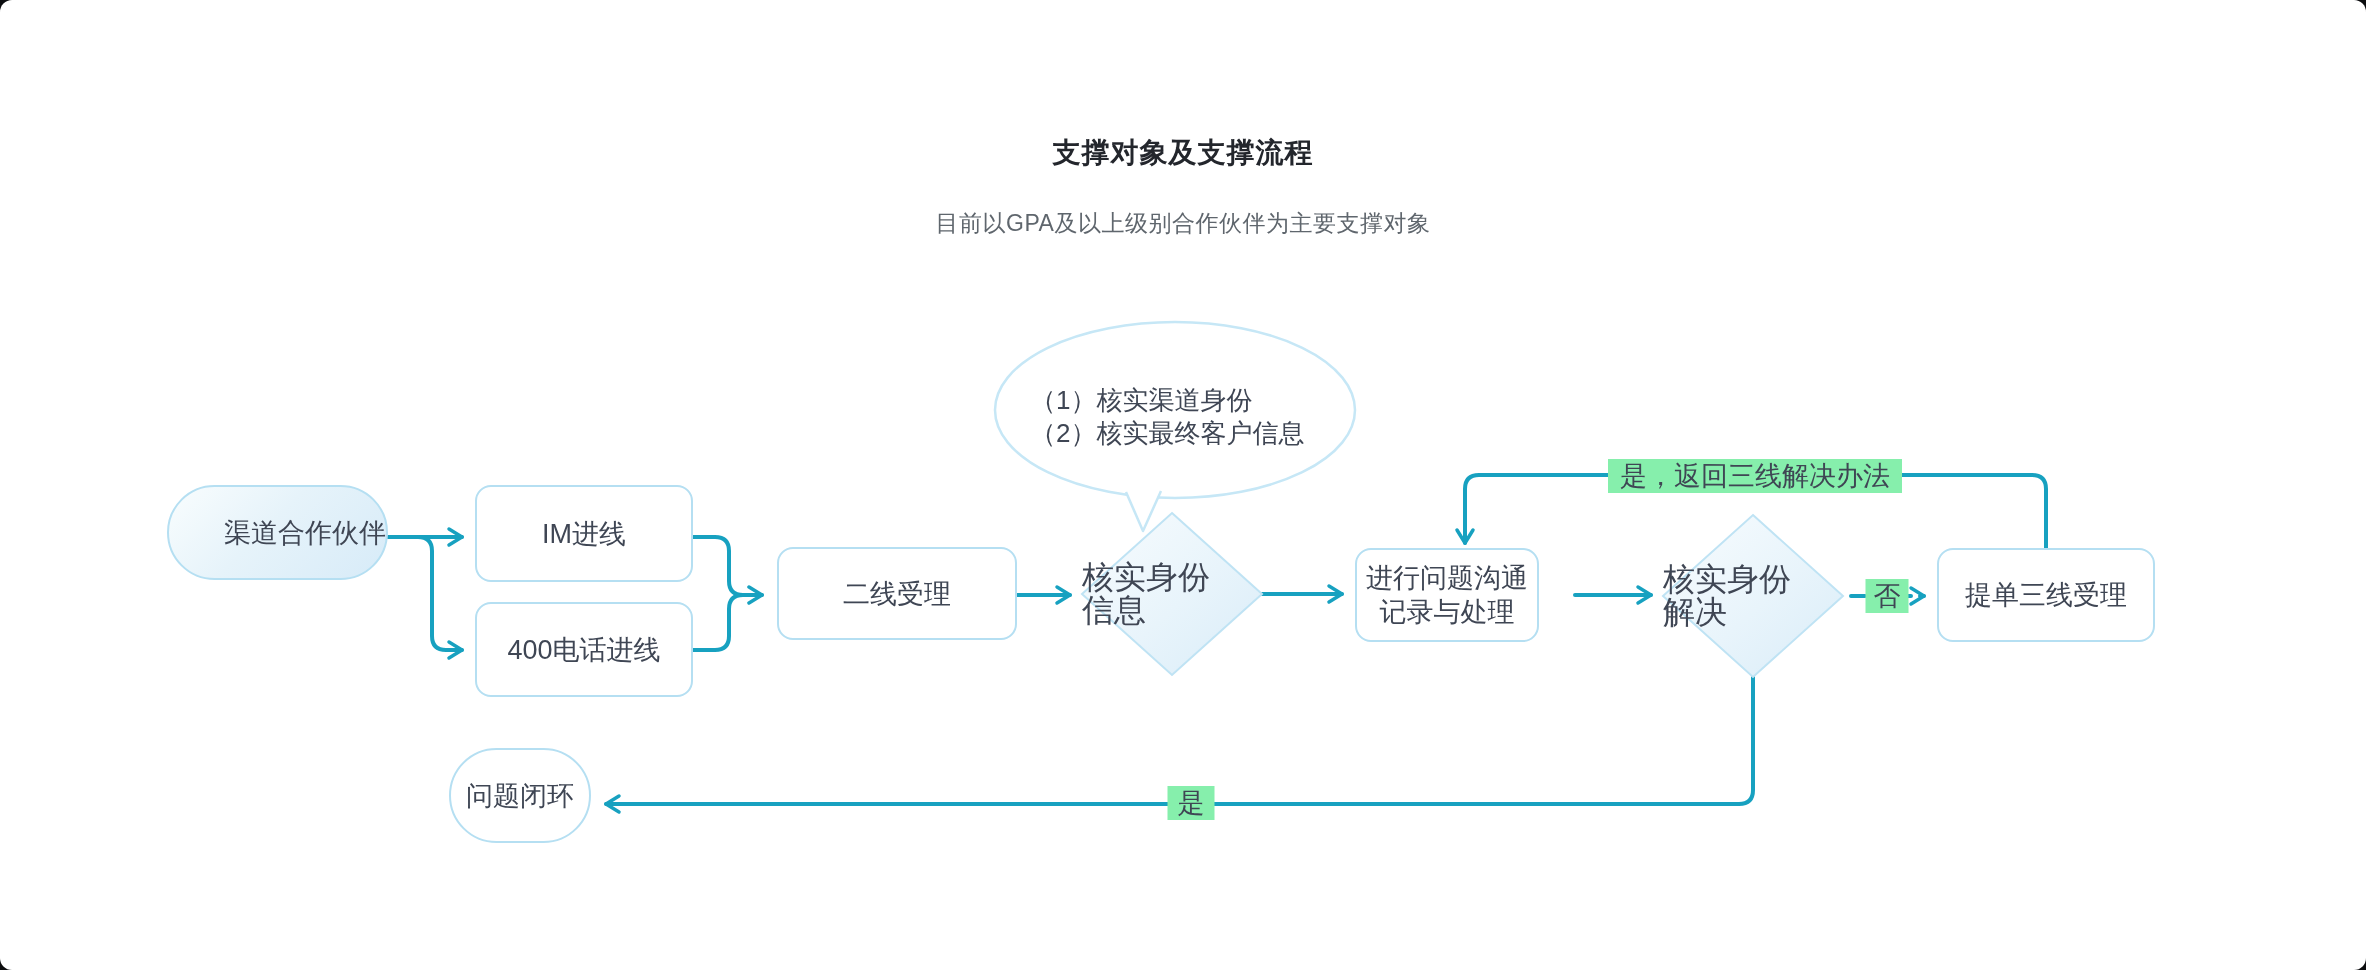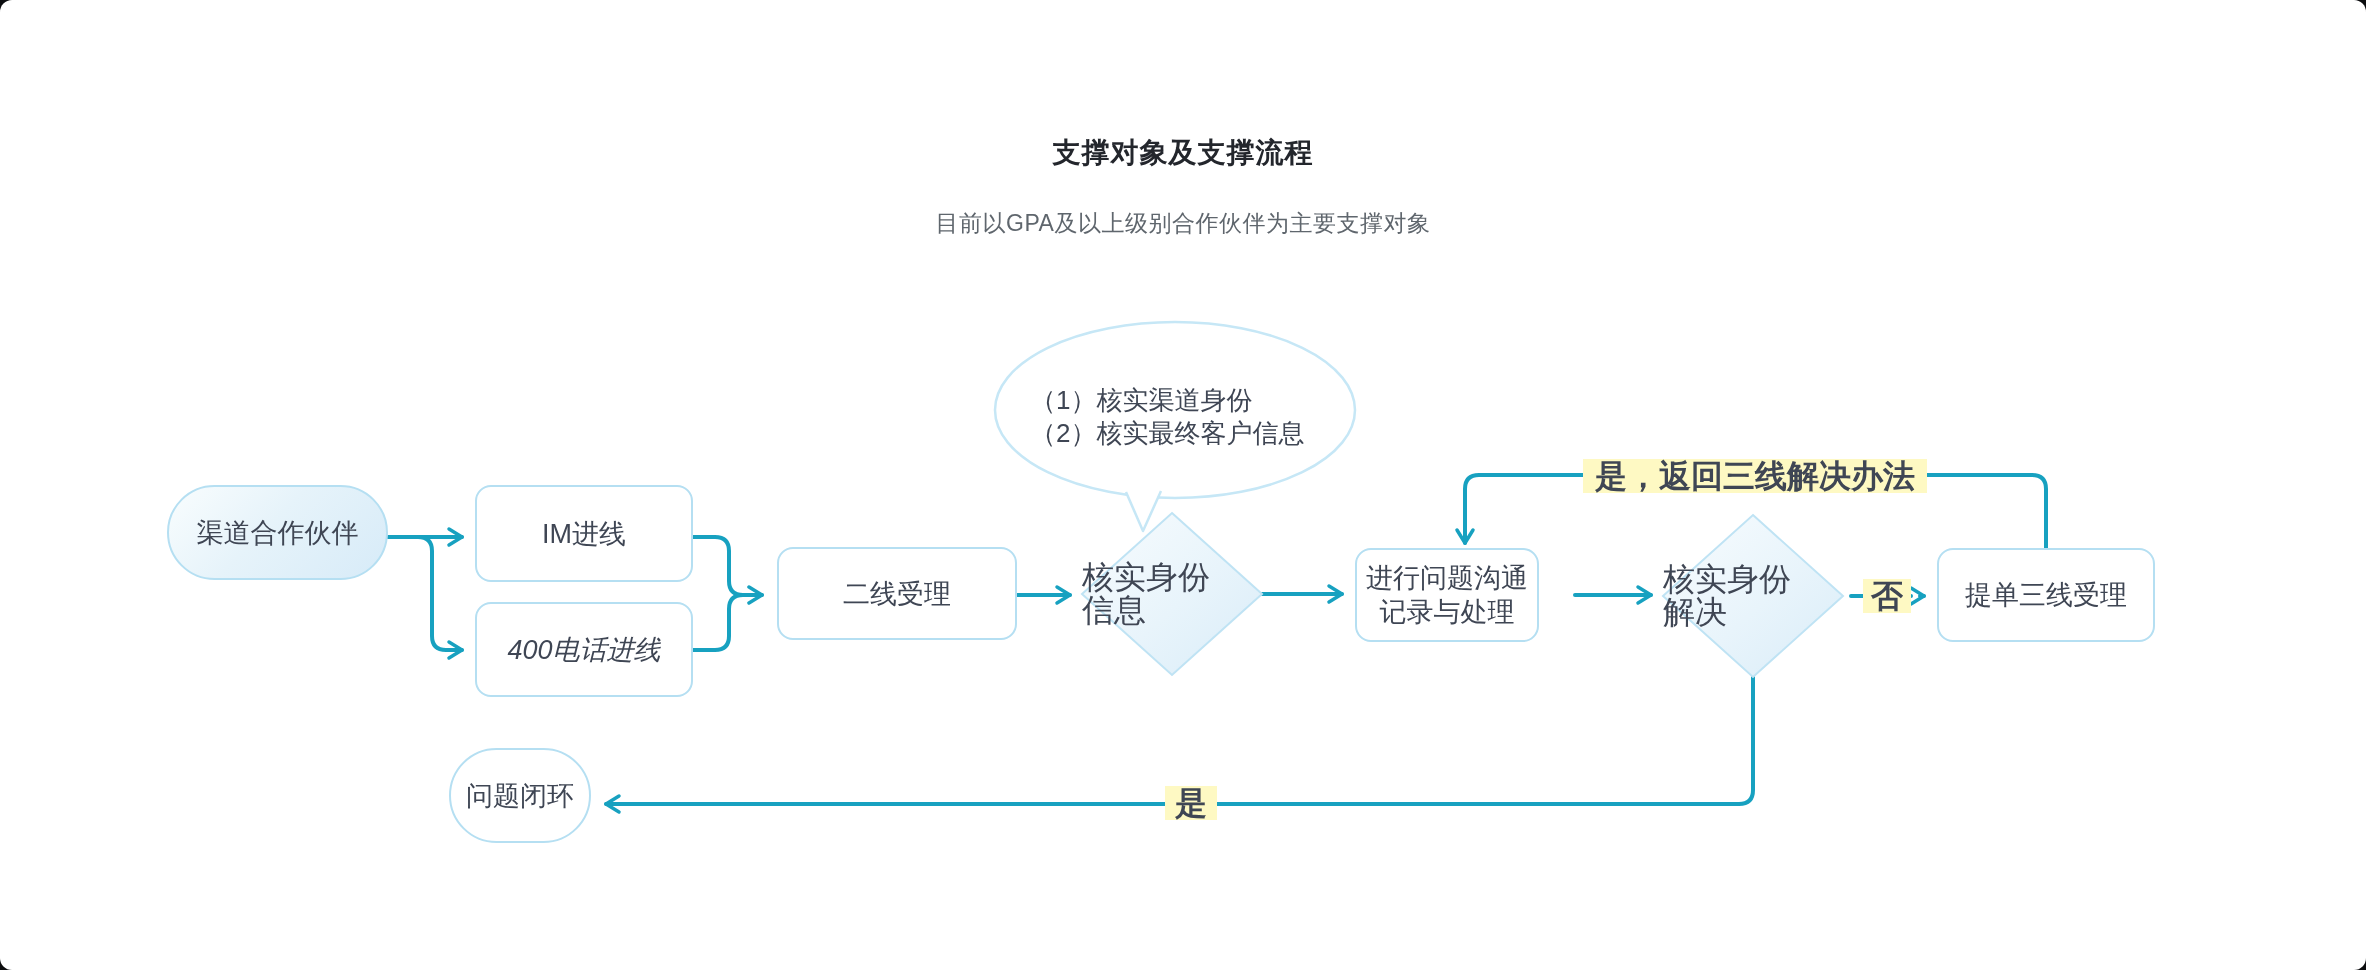--- a/index.html
+++ b/index.html
@@ -26,35 +26,34 @@
   }
   svg.connectors{position:absolute;left:0;top:0;width:2366px;height:970px;}
   .node{
     position:absolute;box-sizing:border-box;display:flex;flex-direction:column;
     align-items:center;justify-content:center;text-align:center;
     color:var(--text);font-size:27px;line-height:34px;background:#ffffff;
     border:2px solid var(--border);
   }
   .rect{border-radius:16px;}
   .pill{border-radius:48px;}
-  .tinted{background:linear-gradient(135deg,#f9fdfe 0%,#e6f3fa 45%,#d7ebf8 100%);}
+  .tinted{background:linear-gradient(135deg,#f9fdfe 0%,#e6f3fa 45%,#d7ebf8 100%);align-items:flex-end;}
   .diamond-label{
     position:absolute;display:flex;flex-direction:column;align-items:flex-start;
     justify-content:center;text-align:center;color:var(--text);
     font-size:32px;line-height:33px;background:transparent;border:none;
   }
   .callout-text{
     position:absolute;left:1030px;top:384px;color:var(--text);
     font-size:26px;line-height:33px;text-align:left;white-space:nowrap;
   }
   .edge-label{
-    position:absolute;transform:translate(-50%,-50%);background:#fef9c3;
-    color:var(--text);font-size:32px;line-height:30px;padding:2px 12px;
+    position:absolute;transform:translate(-50%,-50%);background:#86efac;
+    color:var(--text);font-size:27px;line-height:30px;padding:2px 12px;
     white-space:nowrap;
-    font-weight:bold;
   }
 </style>
 </head>
 <body>
 
 <div class="card">
 
   <div class="page-title">支撑对象及支撑流程</div>
   <div class="page-subtitle">目前以GPA及以上级别合作伙伴为主要支撑对象</div>
 
@@ -91,21 +90,21 @@
   </svg>
 
   <div class="node pill tinted" style="left:167px;top:485px;width:221px;height:95px;">
     <span>渠道合作伙伴</span>
   </div>
 
   <div class="node rect" style="left:475px;top:485px;width:218px;height:97px;">
     <span>IM进线</span>
   </div>
 
-  <div class="node rect" style="left:475px;top:602px;width:218px;height:95px;font-style:italic;">
+  <div class="node rect" style="left:475px;top:602px;width:218px;height:95px;">
     <span>400电话进线</span>
   </div>
 
   <div class="node rect" style="left:777px;top:547px;width:240px;height:93px;">
     <span>二线受理</span>
   </div>
 
   <div class="diamond-label" style="left:1082px;top:513px;width:180px;height:162px;">
     <span>核实身份</span>
     <span>信息</span>

